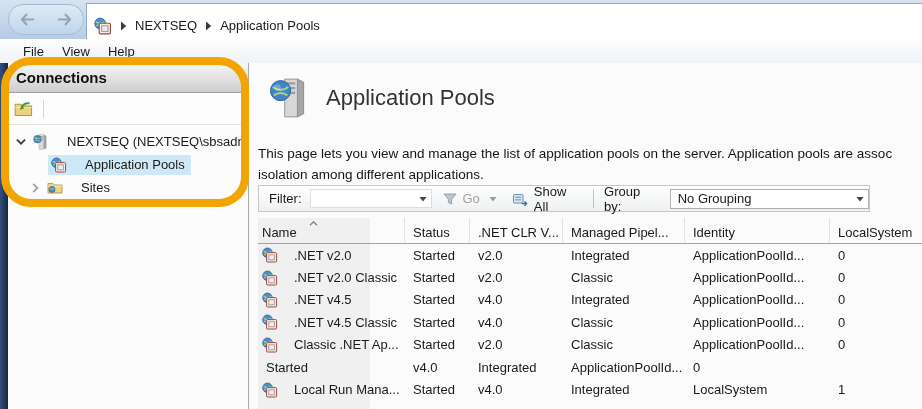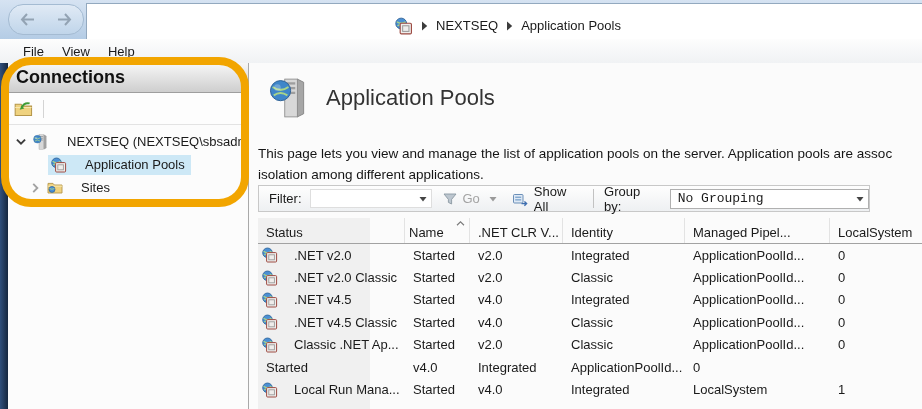--- a/index.html
+++ b/index.html
@@ -8,39 +8,39 @@
 
   
   .titlebar{position:absolute;left:0;top:0;right:0;height:39px;
             background:linear-gradient(#d6e3f2,#b4cce5);border-bottom:1px solid #8fa7bf;}
   .nav-pill{position:absolute;left:8px;top:4px;width:74px;height:29px;border-radius:15px;
             background:linear-gradient(#e0eaf5,#c0d5ea);border:1px solid #a4bbd2;
             display:flex;align-items:center;justify-content:space-around;}
   .nav-arrow{width:17px;height:15px;stroke:#93a3b3;stroke-width:2;fill:none;}
   .addressbar{position:absolute;left:86px;top:3px;right:0;height:45px;background:#fff;
               border:1px solid #93a9bf;border-right:none;box-sizing:border-box;
-              display:flex;align-items:center;gap:8px;padding-left:7px;font-size:13px;justify-content:center;}
+              display:flex;align-items:center;gap:8px;padding-left:7px;font-size:13px;}
   .crumb-sep{width:7px;height:10px;flex:none;}
   .icon16{width:16px;height:16px;flex:none;}
   .icon18{width:18px;height:18px;flex:none;}
 
   
   .menubar{position:absolute;left:0;top:39px;right:0;height:24px;
            background:linear-gradient(#fdfdfd,#f0f2f4);border-bottom:1px solid #e2e2e2;
            display:flex;align-items:center;padding-left:14px;font-size:13px;}
   .menu-item{padding:3px 9px;}
 
   
   .body{position:absolute;left:0;top:63px;right:0;bottom:0;display:flex;}
   .left-strip{width:8px;background:linear-gradient(90deg,#31507c,#16273f);flex:none;}
   .sidebar{width:240px;flex:none;background:#fcfcfc;border-right:1px solid #a9a9a9;
            display:flex;flex-direction:column;overflow:hidden;}
   .sidebar-header{height:29px;flex:none;background:linear-gradient(#f7f7f7,#cecece);
                   border-bottom:1px solid #9e9e9e;display:flex;align-items:center;
-                  padding-left:8px;font-size:18px;font-weight:bold;color:#111;}
+                  padding-left:8px;font-size:15px;font-weight:bold;color:#111;}
   .sidebar-toolbar{height:31px;flex:none;border-bottom:1px solid #e3e3e3;background:#fdfdfd;
                    display:flex;align-items:center;gap:9px;padding-left:6px;}
   .icon20{width:20px;height:20px;flex:none;}
   .tb-sep{width:1px;height:18px;background:#d4d4d4;}
   .tree{padding-top:5px;font-size:13px;}
   .tree-node{height:23px;display:flex;align-items:center;white-space:nowrap;overflow:hidden;}
   .twisty{width:14px;height:14px;flex:none;margin-left:6px;}
   .twisty.child-indent{margin-left:24px;}
   .node-content{display:flex;align-items:center;gap:18px;padding:2px 6px 2px 3px;margin-left:2px;}
   .tree-node.selected .node-content{background:#cde8f6;}
@@ -60,21 +60,21 @@
   .filter-combo{width:122px;height:19px;margin-left:8px;border:1px solid #dedede;background:#fff;
                 display:flex;align-items:center;box-sizing:border-box;}
   .filter-combo input{flex:1;border:none;outline:none;height:15px;min-width:0;font-size:12px;
                       font-family:"Liberation Sans",sans-serif;background:transparent;}
   .dd-arrow{width:8px;height:6px;flex:none;margin:0 4px;}
   .go-group{display:flex;align-items:center;gap:5px;margin-left:10px;color:#a3a3a3;}
   .showall-group{display:flex;align-items:center;gap:6px;margin-left:11px;color:#1a1a1a;}
   .vsep{width:1px;height:19px;background:#c2c2c2;margin:0 10px;}
   .groupby-combo{width:201px;height:20px;margin-left:9px;border:1px solid #b0b0b0;background:#fff;
                  box-sizing:border-box;display:flex;align-items:center;justify-content:space-between;
-                 padding-left:7px;font-family:Liberation Mono, monospace;}
+                 padding-left:7px;}
 
   .table{position:absolute;left:9px;top:155px;right:0;bottom:0;font-size:13px;}
   .sorted-shade{position:absolute;left:0;top:0;bottom:0;width:112px;background:#f0f0f0;}
   .header-row{position:relative;display:grid;grid-template-columns:147px 65px 93px 122px 145px minmax(0,1fr);
               height:25px;border-bottom:1px solid #a2a2a2;}
   .header-cell{display:flex;align-items:end;padding-bottom:3px;padding-left:8px;
                border-right:1px solid #e3e3e3;overflow:hidden;white-space:nowrap;position:relative;}
   .header-cell:last-child{border-right:none;}
   .header-cell.name-col{padding-left:4px;}
   .sort-caret{position:absolute;left:50px;top:2px;width:11px;height:7px;}
@@ -277,39 +277,39 @@
           <span>No Grouping</span>
           <svg class="dd-arrow" viewBox="0 0 8 6">
               <use href="#sym-dd-arrow"></use>
             </svg>
         </div>
       </div>
 
       <div class="table">
         <div class="sorted-shade"></div>
         <div class="header-row">
-          <div class="header-cell">
-              <span>Status</span>
-            </div>
           <div class="header-cell name-col">
             <svg class="sort-caret" viewBox="0 0 12 8">
                 <use href="#sym-sort-asc"></use>
               </svg>
             <span>Name</span>
           </div>
           <div class="header-cell">
+              <span>Status</span>
+            </div>
+          <div class="header-cell">
               <span>.NET CLR V...</span>
+            </div>
+          <div class="header-cell">
+              <span>Managed Pipel...</span>
             </div>
           <div class="header-cell">
               <span>Identity</span>
             </div>
           <div class="header-cell">
-              <span>Managed Pipel...</span>
-            </div>
-          <div class="header-cell">
               <span>LocalSystem</span>
             </div>
         </div>
         <div class="rows">
   <div class="row">
     <div class="cell name-col">
       <svg class="icon16" viewBox="0 0 16 16">
                   <use href="#sym-apppool"></use>
                 </svg>
       <span>.NET v2.0</span>

